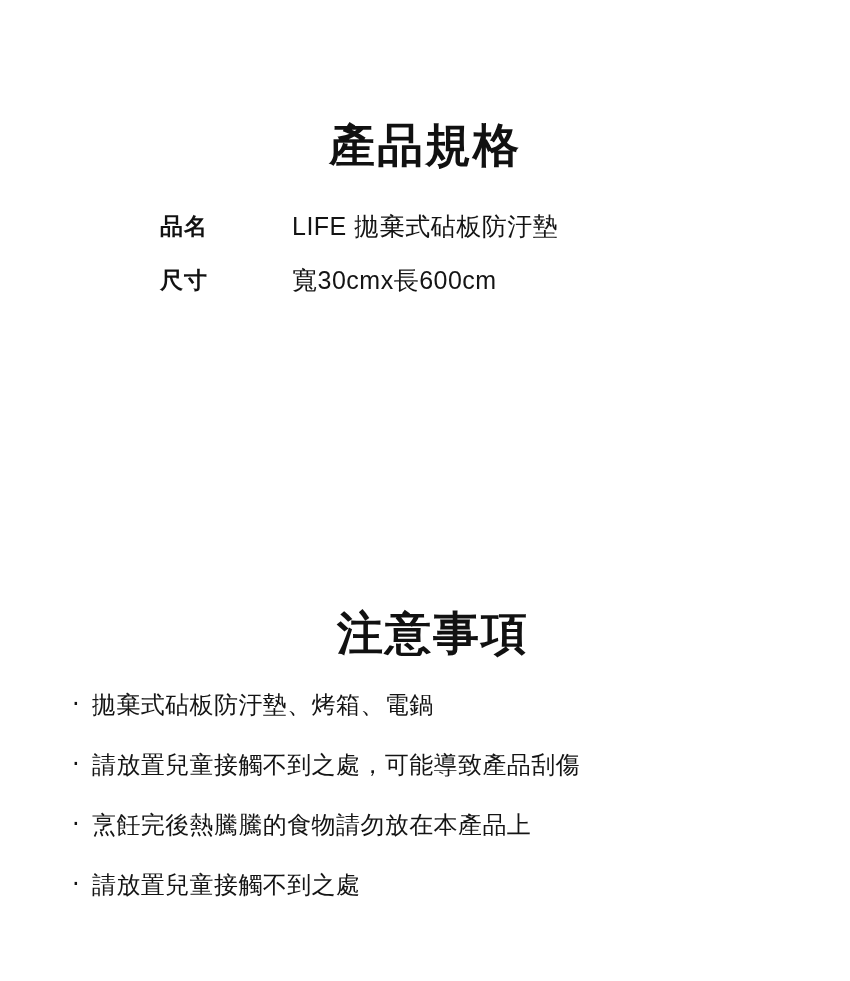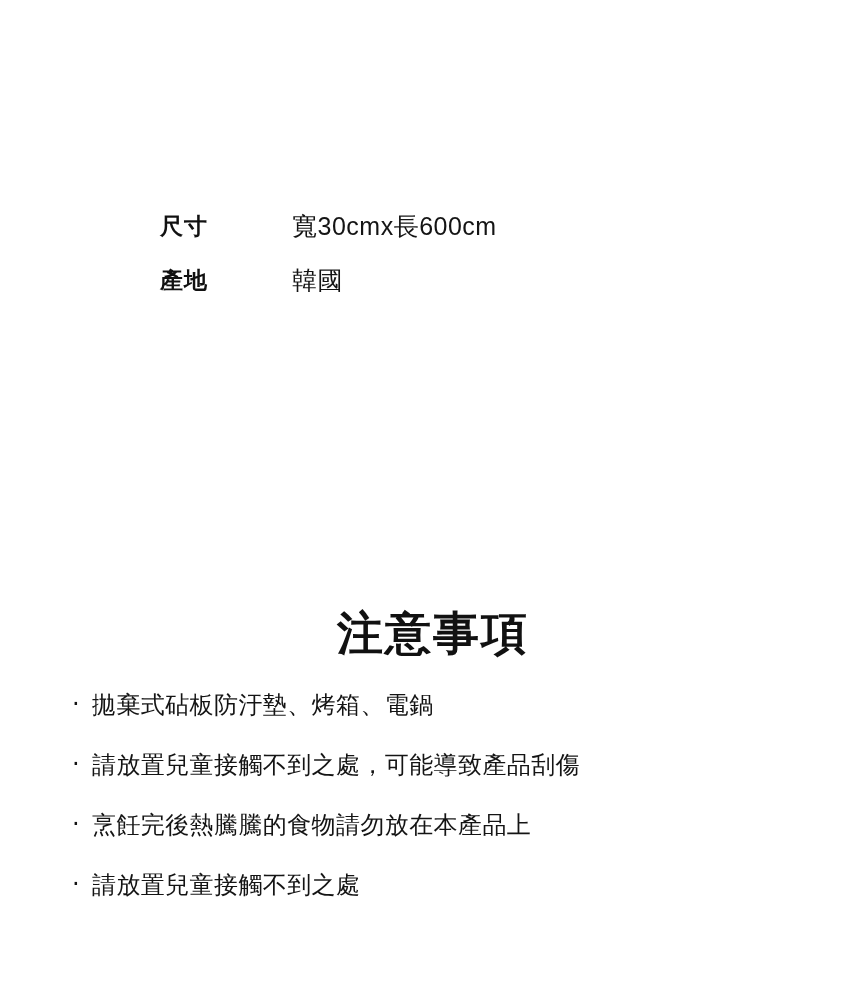--- a/index.html
+++ b/index.html
@@ -106,30 +106,31 @@
   }
   .note-text {
     flex: 1 1 auto;
   }
 </style>
 </head>
 <body>
 
 <div class="page">
 
+  <h1 class="section-title" id="spec-title">產品規格</h1>
 
   <table class="spec-table">
     <tbody>
       <tr>
+        <td class="spec-label">品名</td>
+        <td class="spec-value">LIFE 拋棄式砧板防汙墊</td>
+      </tr>
+      <tr>
         <td class="spec-label">尺寸</td>
         <td class="spec-value">寬30cmx長600cm</td>
-      </tr>
-      <tr>
-        <td class="spec-label">產地</td>
-        <td class="spec-value">韓國</td>
       </tr>
     </tbody>
   </table>
 
   <h1 class="section-title" id="notes-title">注意事項</h1>
 
   <ul class="notes-list">
     <li>
       <span class="bullet">‧</span>
       <span class="note-text">拋棄式砧板防汙墊、烤箱、電鍋</span>

